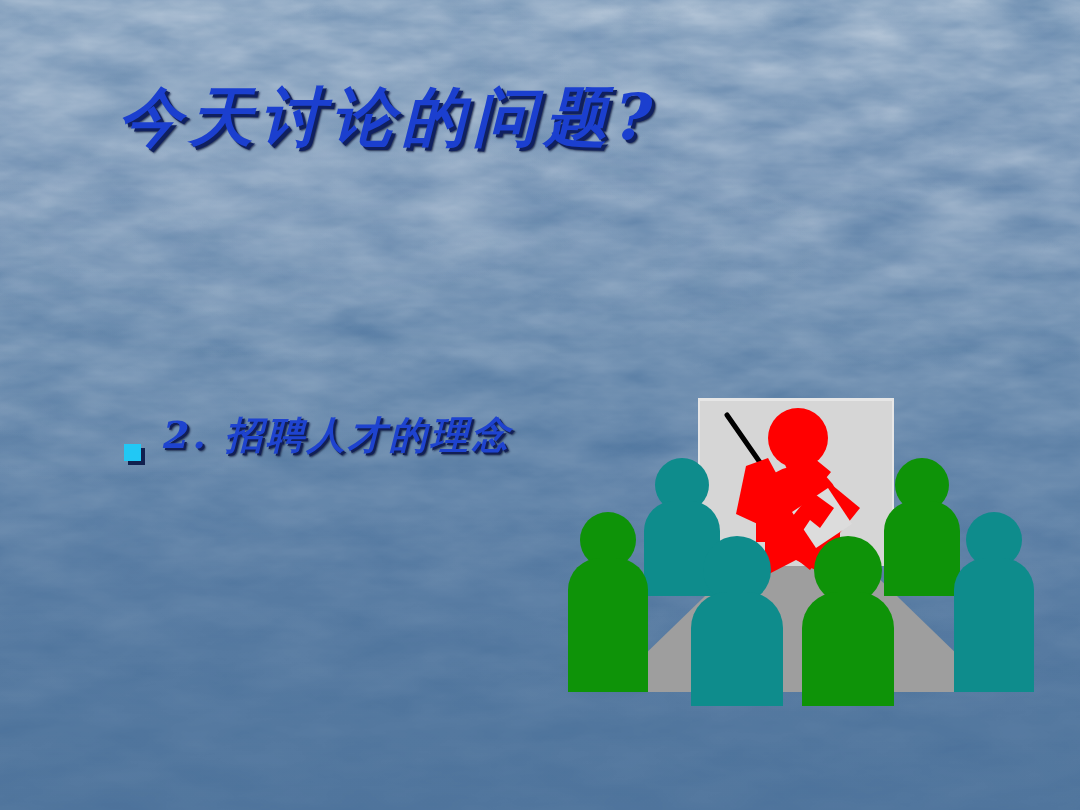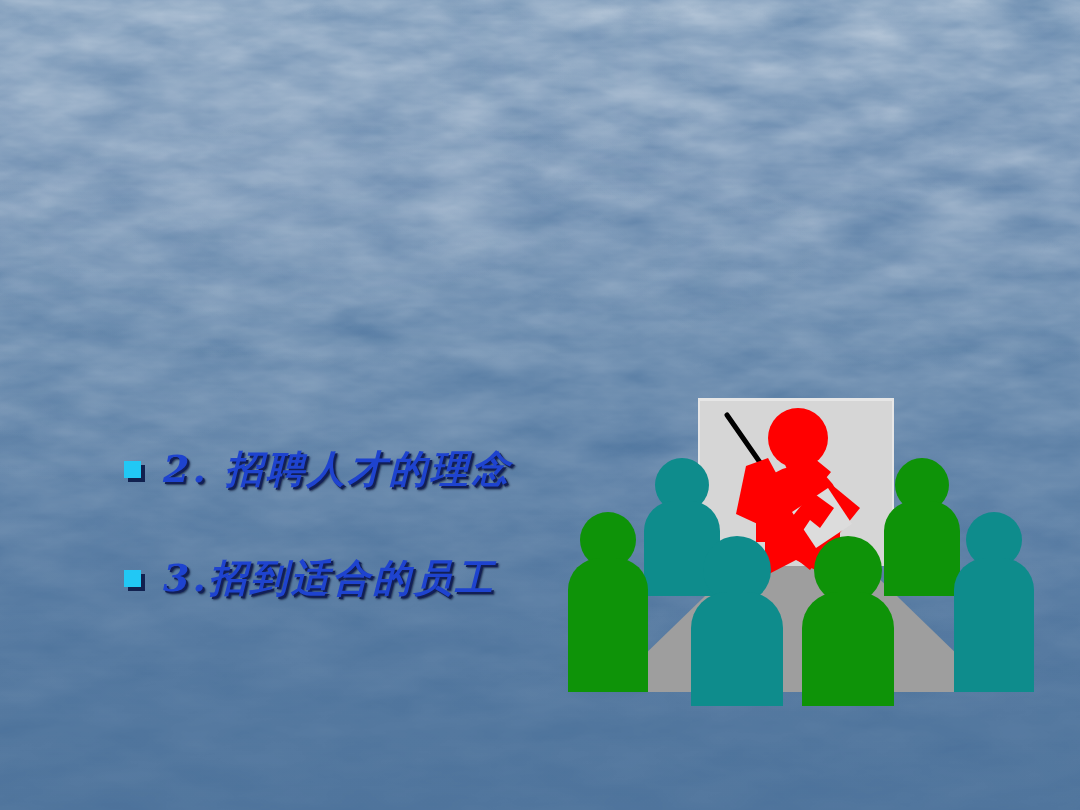--- a/index.html
+++ b/index.html
@@ -70,21 +70,21 @@
     font-size: 38px;
     font-weight: bold;
     font-style: italic;
     letter-spacing: 3px;
     color: #1e43cf;
     text-shadow:
       2px 2px 0 #121f55,
       3px 3px 2px rgba(10,18,48,0.7);
   }
   #row0 { top: 297px; }
-  #row1 { top: 444px; }
+  #row1 { top: 410px; align-items: flex-end; }
   #row2 { top: 553px; }
   
   #row0 .bullet-text { color: #2a4ab4; }
 
   
   #clipart {
     position: absolute;
     left: 560px;
     top: 380px;
     width: 480px;
@@ -113,31 +113,28 @@
       </linearGradient>
       <mask id="texMask">
         <rect x="0" y="0" width="1080" height="810" fill="url(#texFade)"></rect>
       </mask>
     </defs>
     <g mask="url(#texMask)">
       <rect x="0" y="0" width="1080" height="810" filter="url(#clouds)"></rect>
     </g>
   </svg>
 
+  <div id="title">今天讨论的问题?</div>
 
 
   <div class="bullet-row" id="row1">
     <span class="bullet-marker"></span>
     <span class="bullet-text">2. 招聘人才的理念</span>
   </div>
 
-  <div class="bullet-row" id="row2">
-    <span class="bullet-marker"></span>
-    <span class="bullet-text">3.招到适合的员工</span>
-  </div>
 
   <svg id="clipart" viewBox="0 0 480 340" aria-hidden="true">
 
     <g>
       <rect x="138" y="18" width="196" height="168" fill="#e6e6e6"></rect>
       <rect x="140" y="21" width="192" height="165" fill="#d6d6d6"></rect>
     </g>
 
     <polygon points="176,186 306,186 436,312 46,312" fill="#9e9e9e"></polygon>
 

